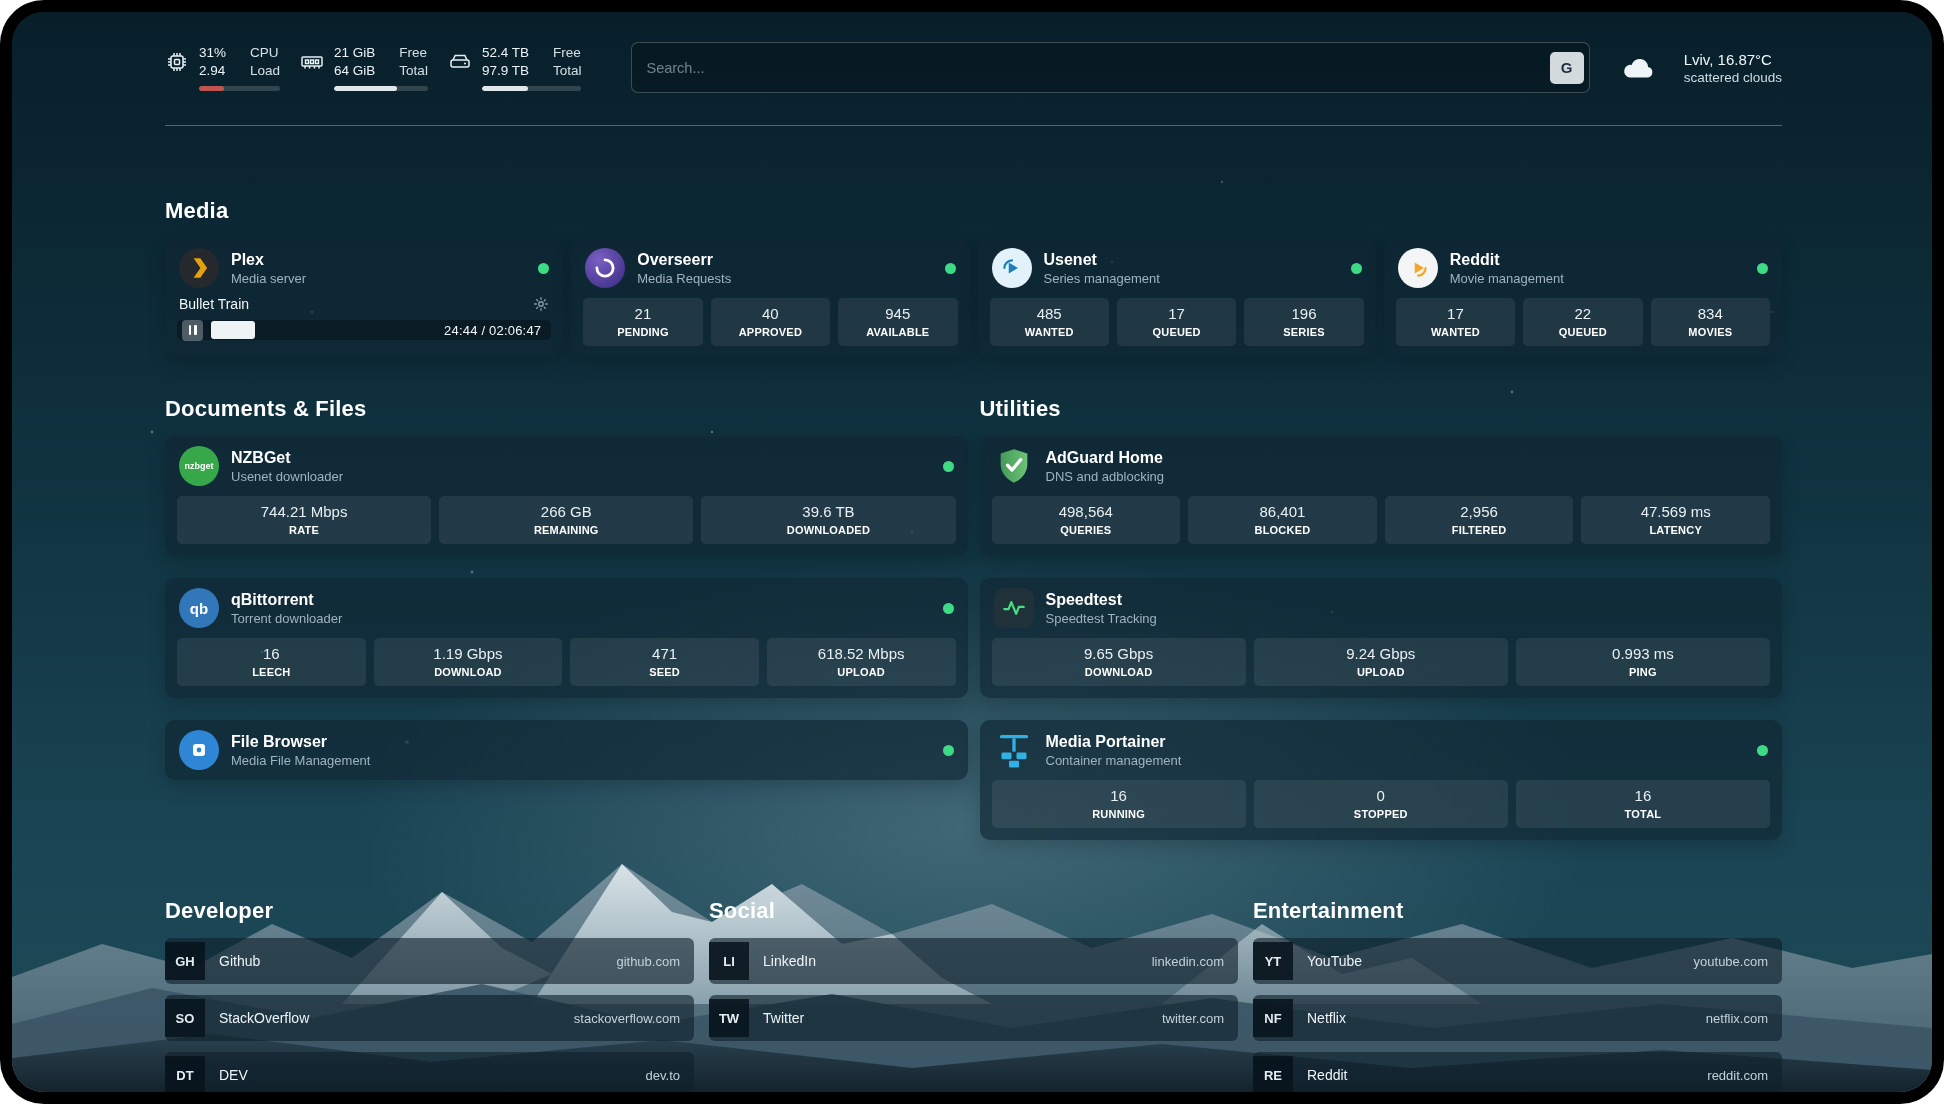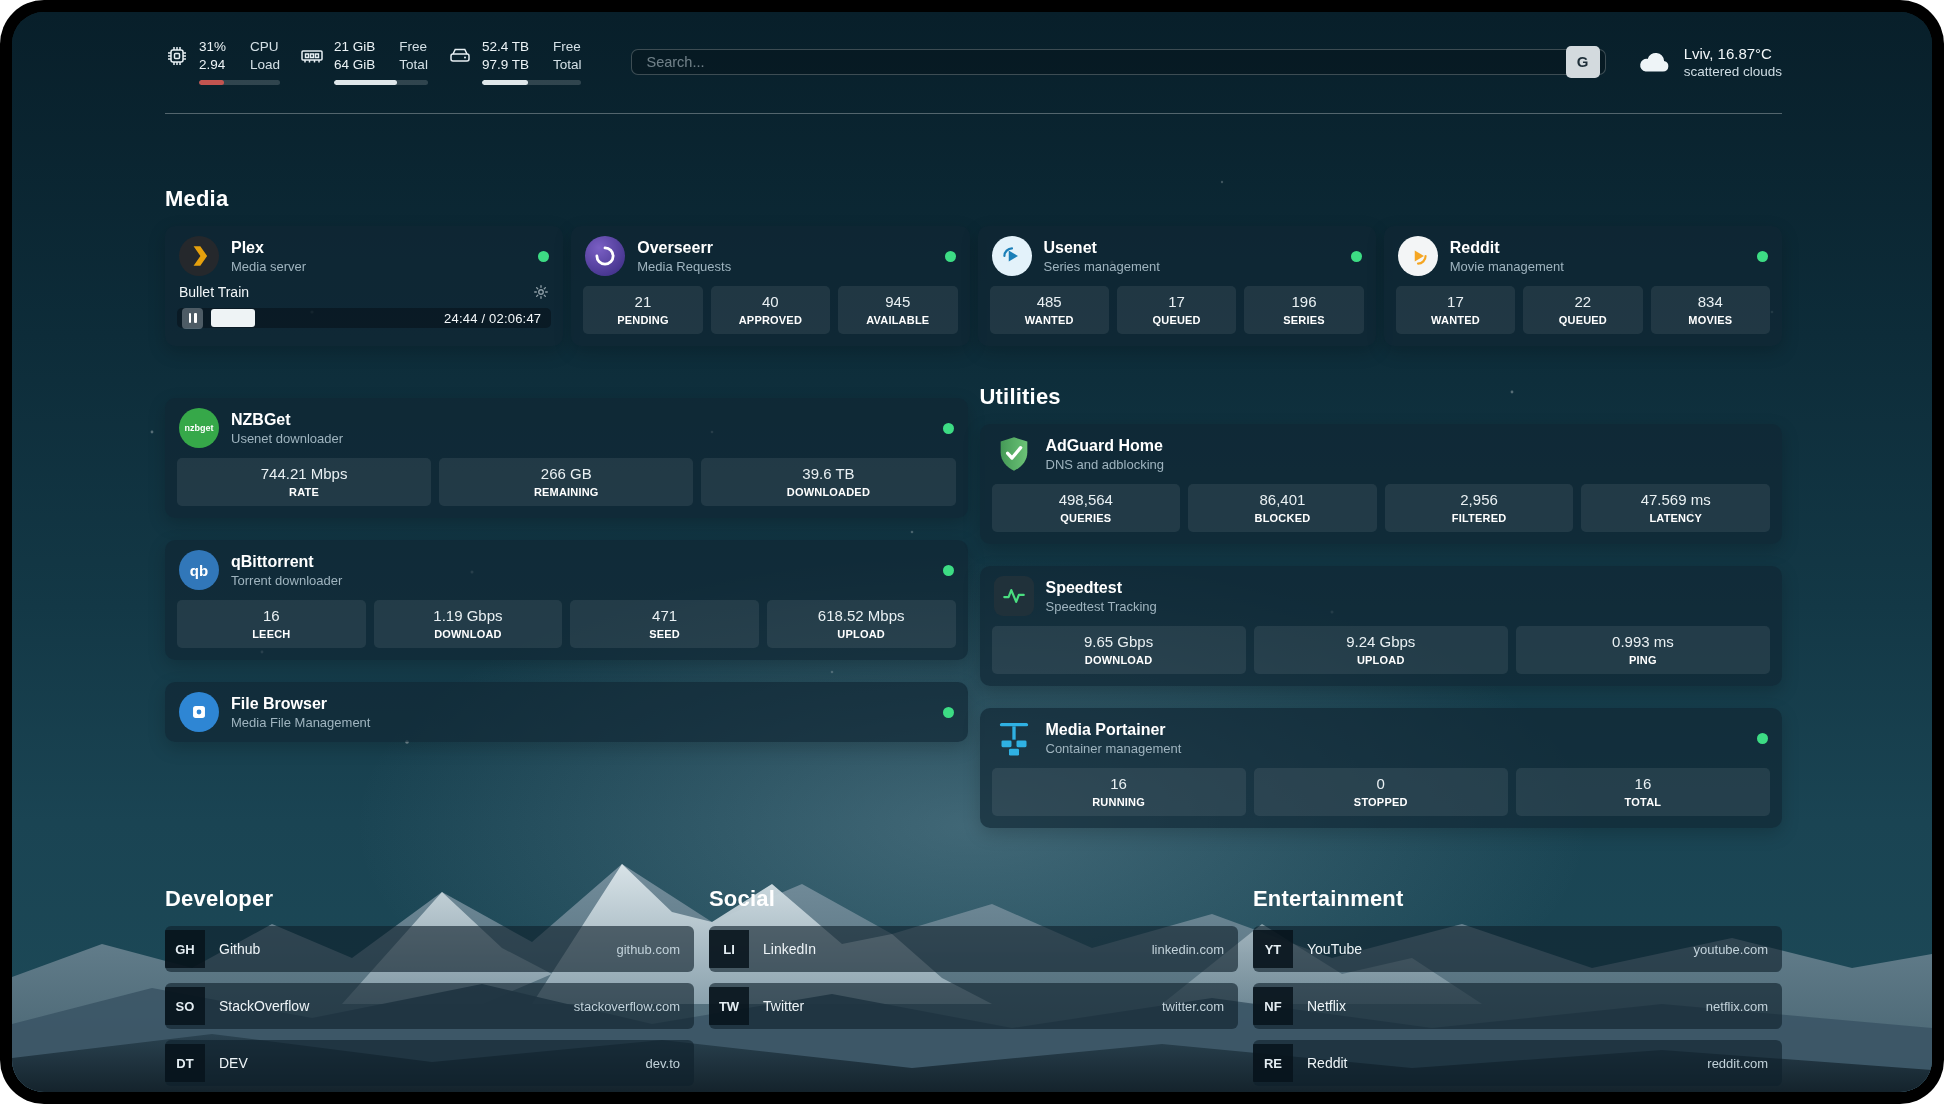--- a/index.html
+++ b/index.html
@@ -21,28 +21,28 @@
   .topbar { display: flex; align-items: center; }
   .sys-widget { display: flex; align-items: flex-start; gap: 10px; margin-right: 20px; }
   .sys-icon { width: 24px; height: 24px; margin-top: 6px; flex: none; }
   .sys-body { display: flex; flex-direction: column; }
   .sys-cols { display: flex; gap: 24px; }
   .sys-col { display: flex; flex-direction: column; font-size: 13.5px; line-height: 1.35; color: #ecf3f6; white-space: nowrap; }
   .sys-col.labels { color: #d4e0e6; }
   .sys-bar { margin-top: 6px; height: 5px; border-radius: 3px; background: rgba(255,255,255,0.16); overflow: hidden; }
   .sys-bar-fill { height: 100%; border-radius: 3px; }
 
-  .searchbar { flex: 1; margin: 4px 30px; height: 26px; background: rgba(6,22,30,0.55);
+  .searchbar { flex: 1; margin: 4px 30px; height: 51px; background: rgba(6,22,30,0.55);
     border: 1px solid rgba(255,255,255,0.22); border-radius: 7px; display: flex; align-items: center; padding: 0 5px 0 14px; }
   .searchbar input { flex: 1; background: transparent; border: none; outline: none; color: #e8f0f4; font-size: 14.5px; font-family: "Liberation Sans", sans-serif; }
   .searchbar input::placeholder { color: rgba(226,238,244,0.48); }
   .search-btn { width: 34px; height: 32px; border: none; border-radius: 5px; background: #d3dade; color: #1d2e38;
     font-weight: bold; font-size: 15px; cursor: pointer; font-family: "Liberation Sans", sans-serif; }
 
-  .weather { display: flex; align-items: center; gap: 12px; }
+  .weather { display: flex; align-items: center; gap: 28px; }
   .weather-icon { width: 36px; height: 30px; flex: none; }
   .weather-loc { font-size: 15px; color: #f2f7f9; }
   .weather-cond { font-size: 13.5px; color: #cfdde4; margin-top: 2px; }
 
   .divider { margin-top: 28px; height: 1px; background: rgba(255,255,255,0.3); }
 
   
   .section-title { font-size: 22px; font-weight: 600; color: #ffffff; letter-spacing: 0.2px; }
   .media-section { margin-top: 72px; }
   .media-grid { margin-top: 14px; display: grid; grid-template-columns: repeat(4, 1fr); gap: 8px; }
@@ -365,20 +365,21 @@
                 <div class="stat-value">834</div>
                 <div class="stat-label">MOVIES</div>
               </div>
             </div>
           </div>
         </div>
       </div>
 
       <div class="two-col">
         <div class="col">
+          <div class="section-title">Documents &amp; Files</div>
           <div class="col-cards">
 
             <div class="card">
               <div class="app-header">
                 <div class="app-icon nzbget-bg">
                   <span class="icon-word">nzbget</span>
                 </div>
                 <div class="app-names">
                   <div class="app-name">NZBGet</div>
                   <div class="app-desc">Usenet downloader</div>

